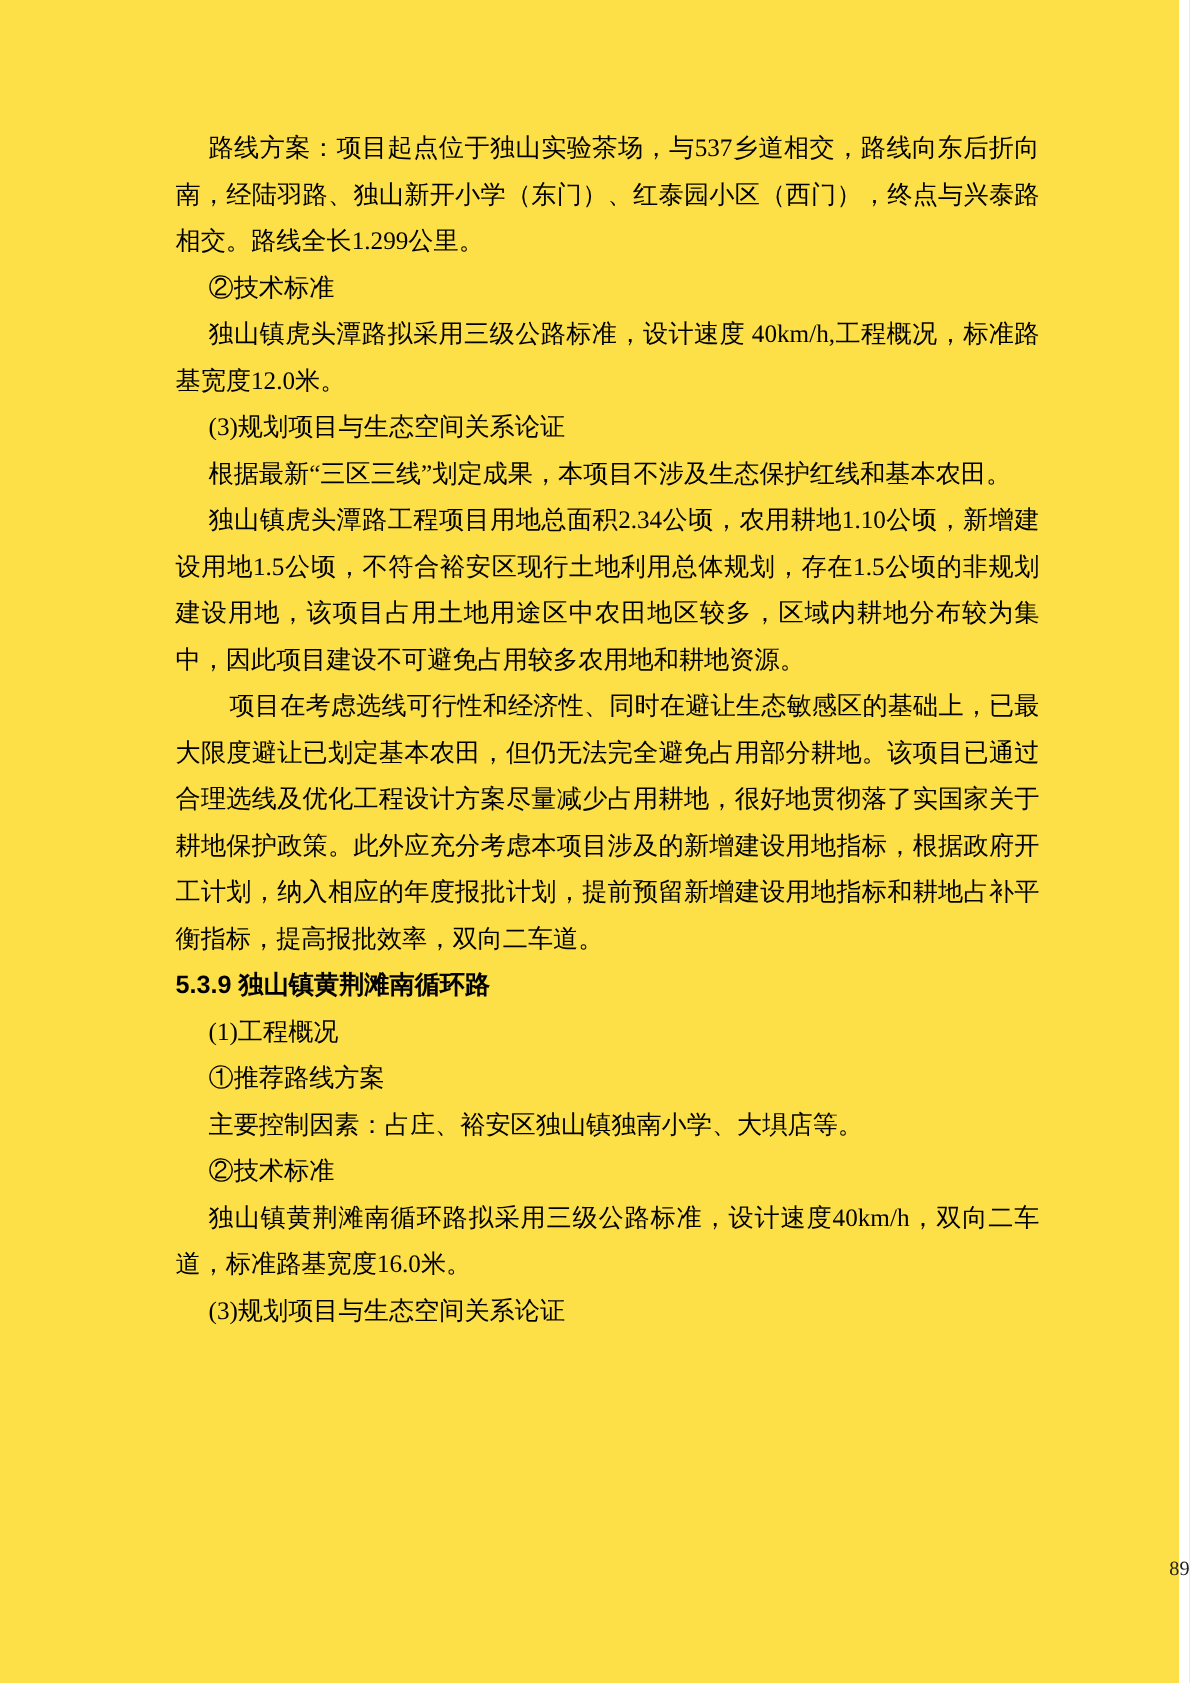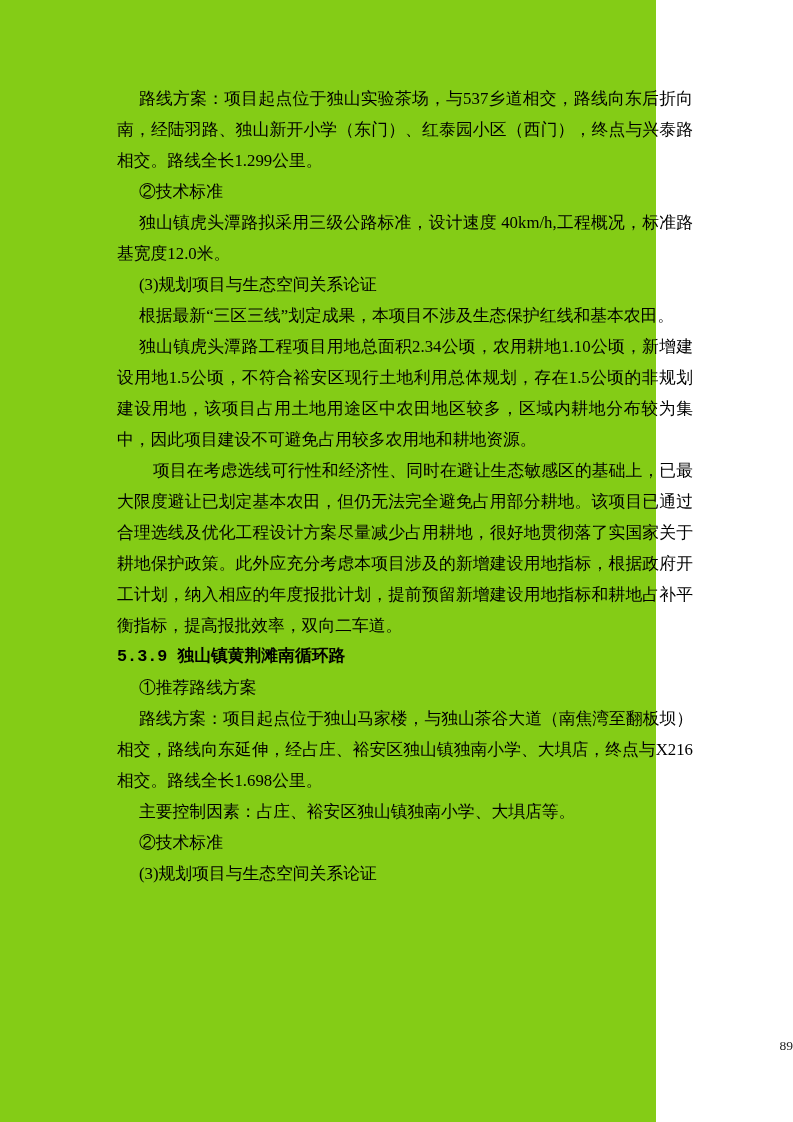--- a/index.html
+++ b/index.html
@@ -7,22 +7,22 @@
     width: 793px;
     height: 1122px;
     background: #ffffff;
     position: relative;
     overflow: hidden;
     font-family: "Liberation Serif", "DejaVu Serif", serif;
   }
   .page {
     position: absolute;
     left: 0; top: 0;
-    width: 656px; height: 1122px;
-    background: #84cc16;
+    width: 786px; height: 1122px;
+    background: #fde047;
   }
   .content {
     position: absolute;
     left: 117px;
     top: 83px;
     width: 576px;
     color: #000000;
     font-size: 16.8px;
     line-height: 31px;
     text-align: justify;
@@ -31,21 +31,21 @@
   .content p {
     margin: 0;
     padding: 0;
     text-indent: 22px;
     word-break: break-all;
   }
   .content p.indent2 { text-indent: 36px; }
   .content p.heading {
     text-indent: 0;
     font-weight: bold;
-    font-family: Liberation Mono, monospace;
+    font-family: Liberation Sans, sans-serif;
   }
   .footer {
     position: absolute;
     left: 0; top: 1038px;
     width: 793px;
     text-align: right;
     font-size: 13.5px;
     color: #222222;
     font-family: "Liberation Serif", "DejaVu Serif", serif;
   }
@@ -56,20 +56,21 @@
 <div class="page">
   <div class="content">
     <p>路线方案：项目起点位于独山实验茶场，与537乡道相交，路线向东后折向南，经陆羽路、独山新开小学（东门）、红泰园小区（西门），终点与兴泰路相交。路线全长1.299公里。</p>
     <p>②技术标准</p>
     <p>独山镇虎头潭路拟采用三级公路标准，设计速度 40km/h,工程概况，标准路基宽度12.0米。</p>
     <p>(3)规划项目与生态空间关系论证</p>
     <p>根据最新“三区三线”划定成果，本项目不涉及生态保护红线和基本农田。</p>
     <p>独山镇虎头潭路工程项目用地总面积2.34公顷，农用耕地1.10公顷，新增建设用地1.5公顷，不符合裕安区现行土地利用总体规划，存在1.5公顷的非规划建设用地，该项目占用土地用途区中农田地区较多，区域内耕地分布较为集中，因此项目建设不可避免占用较多农用地和耕地资源。</p>
     <p class="indent2">项目在考虑选线可行性和经济性、同时在避让生态敏感区的基础上，已最大限度避让已划定基本农田，但仍无法完全避免占用部分耕地。该项目已通过合理选线及优化工程设计方案尽量减少占用耕地，很好地贯彻落了实国家关于耕地保护政策。此外应充分考虑本项目涉及的新增建设用地指标，根据政府开工计划，纳入相应的年度报批计划，提前预留新增建设用地指标和耕地占补平衡指标，提高报批效率，双向二车道。</p>
     <p class="heading">5.3.9 独山镇黄荆滩南循环路</p>
+    <p>(1)工程概况</p>
     <p>①推荐路线方案</p>
-    <p>路线方案：项目起点位于独山马家楼，与独山茶谷大道（南焦湾至翻板坝）相交，路线向东延伸，经占庄、裕安区独山镇独南小学、大埧店，终点与X216相交。路线全长1.698公里。</p>
     <p>主要控制因素：占庄、裕安区独山镇独南小学、大埧店等。</p>
     <p>②技术标准</p>
+    <p>独山镇黄荆滩南循环路拟采用三级公路标准，设计速度40km/h，双向二车道，标准路基宽度16.0米。</p>
     <p>(3)规划项目与生态空间关系论证</p>
   </div>
   <div class="footer">89</div>
 </div>
 
 </body></html>

